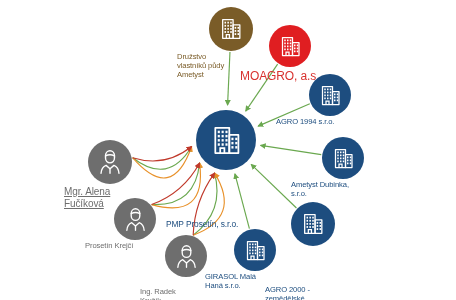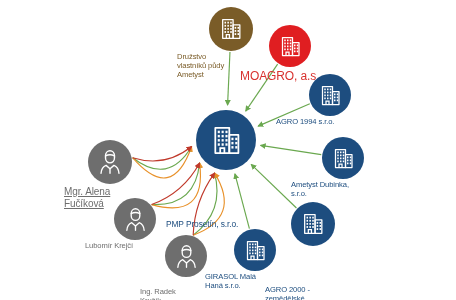--- a/index.html
+++ b/index.html
@@ -326,21 +326,21 @@
         <div class="node-circle" style="width: 42px; height: 42px; left: -21px; top: -21px; background: rgb(110, 110, 110);">
           <svg viewBox="0 0 100 100" width="27" height="27">
             <g fill="none" stroke="#ffffff" stroke-width="5" stroke-linecap="round" stroke-linejoin="round">
               <path d="M34 28 a16 18 0 0 1 32 0 v8 a16 17 0 0 1 -32 0 z"></path>
               <path d="M34 28 q16 -8 32 0"></path>
               <path d="M18 90 q2 -22 18 -28 l14 12 l14 -12 q16 6 18 28"></path>
               <path d="M50 74 l0 16"></path>
             </g>
           </svg>
         </div>
-        <div class="node-label" style="width: 100px; left: -50px; top: 23px; font-size: 7.6px; color: rgb(110, 110, 110);">Lubomír Krejčí</div>
+        <div class="node-label" style="width: 100px; left: -50px; top: 23px; font-size: 7.6px; color: rgb(110, 110, 110);">Prosetín Krejčí</div>
       </div>
       <div class="node" style="left: 110px; top: 162px;">
         <div class="node-circle" style="width: 44px; height: 44px; left: -22px; top: -22px; background: rgb(110, 110, 110);">
           <svg viewBox="0 0 100 100" width="28" height="28">
             <g fill="none" stroke="#ffffff" stroke-width="5" stroke-linecap="round" stroke-linejoin="round">
               <path d="M34 28 a16 18 0 0 1 32 0 v8 a16 17 0 0 1 -32 0 z"></path>
               <path d="M34 28 q16 -8 32 0"></path>
               <path d="M18 90 q2 -22 18 -28 l14 12 l14 -12 q16 6 18 28"></path>
               <path d="M50 74 l0 16"></path>
             </g>

